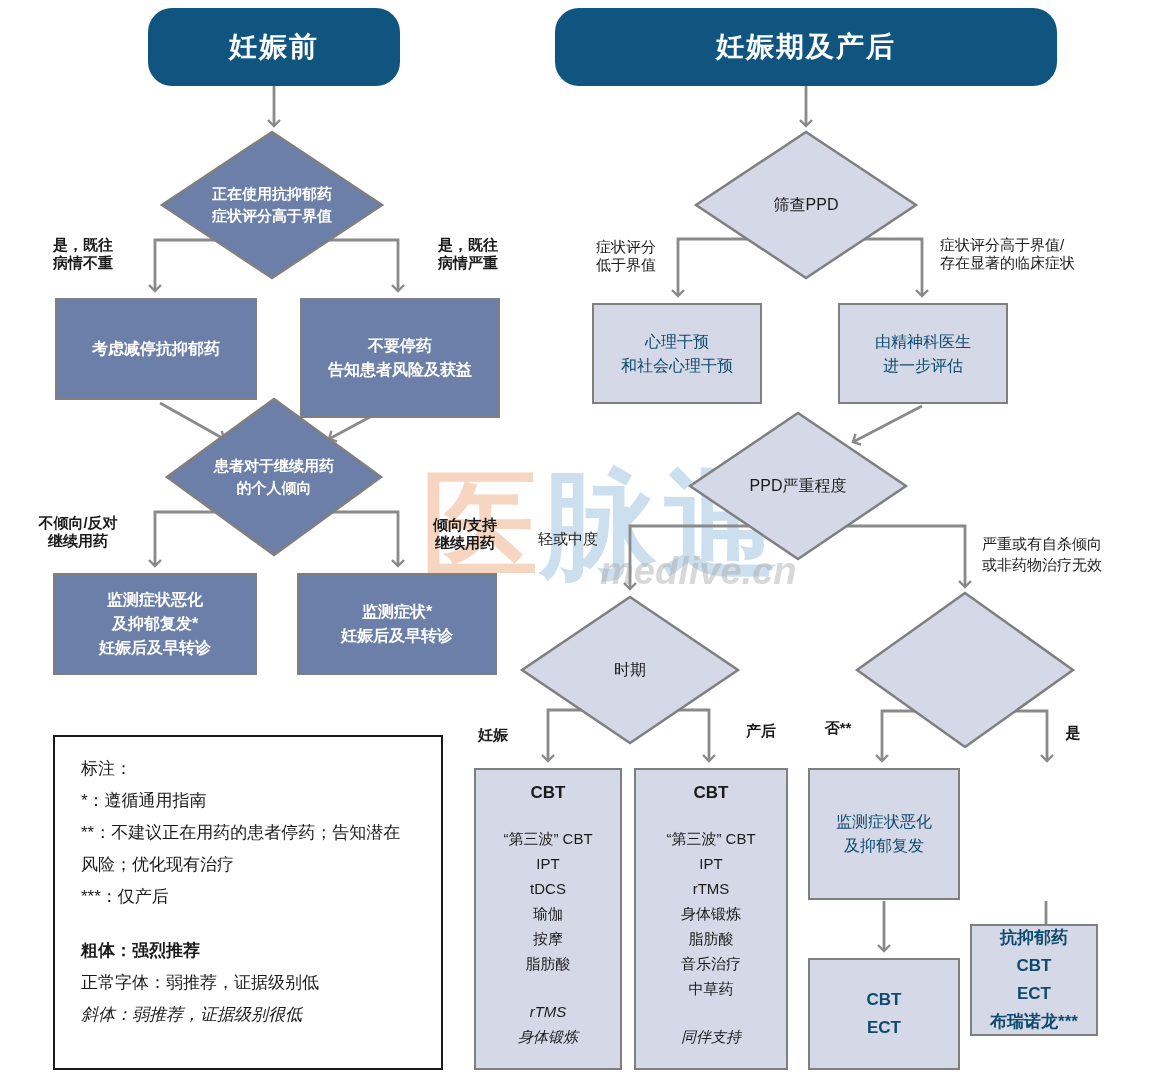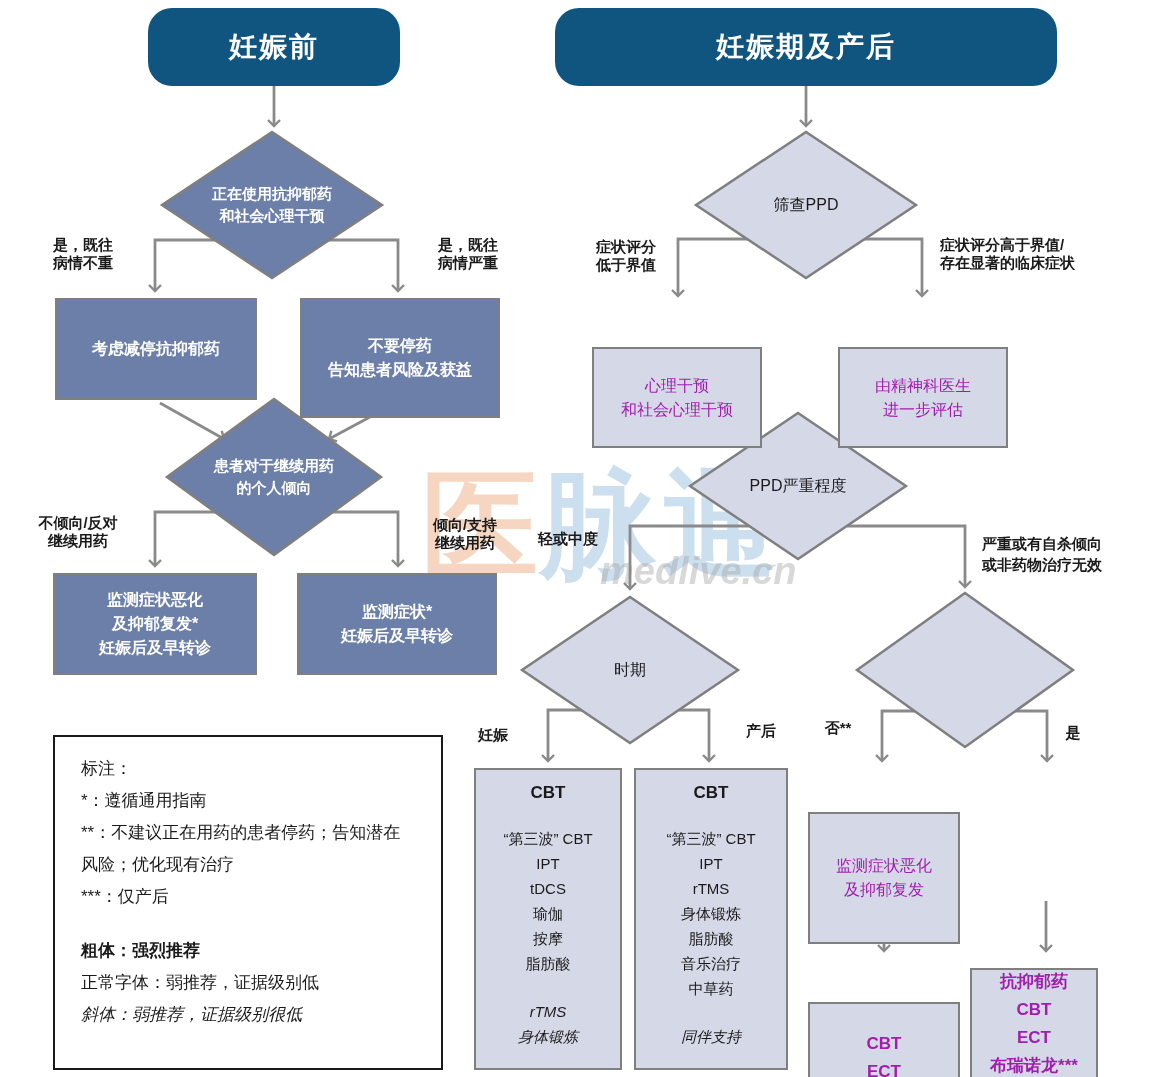--- a/index.html
+++ b/index.html
@@ -18,21 +18,21 @@
     display:flex;align-items:center;justify-content:center;letter-spacing:2px;
   }
   #header-pre{left:148px;top:8px;width:252px;height:78px;}
   #header-peri{left:555px;top:8px;width:502px;height:78px;}
   
   .box{
     border:2px solid #7F7F7F;display:flex;align-items:center;justify-content:center;
     text-align:center;font-size:16px;line-height:24px;
   }
   .dark{background:#6C7FA8;color:#fff;font-weight:bold;}
-  .light{background:#D5D8E6;color:#a21caf;margin-top:44px;}
+  .light{background:#D5D8E6;color:#0c4a6e;}
   #box-taper{left:55px;top:298px;width:202px;height:102px;}
   #box-no-stop{left:300px;top:298px;width:200px;height:120px;}
   #box-monitor-relapse{left:53px;top:573px;width:204px;height:102px;}
   #box-monitor-symptoms{left:297px;top:573px;width:200px;height:102px;}
   #box-psychosocial{left:592px;top:303px;width:170px;height:101px;}
   #box-psychiatrist{left:838px;top:303px;width:170px;height:101px;text-align:center;}
   #box-monitor-worsening{left:808px;top:768px;width:152px;height:132px;}
   #box-monitor-outcomes{left:970px;top:768px;width:152px;height:132px;}
   #box-final-no{left:808px;top:958px;width:152px;height:112px;font-weight:bold;font-size:17px;line-height:28px;}
   #box-final-yes{left:970px;top:924px;width:128px;height:112px;font-weight:bold;font-size:17px;line-height:28px;}
@@ -49,21 +49,21 @@
     font-size:15px;line-height:22px;width:190px;
   }
   .dtext.dark-t{color:#fff;font-weight:bold;}
   #dt-antidepressant{left:272px;top:205px;}
   #dt-preference{left:274px;top:477px;}
   #dt-screen{left:806px;top:205px;font-size:16px;}
   #dt-severity{left:798px;top:486px;font-size:16px;}
   #dt-period{left:630px;top:670px;font-size:16px;}
   #dt-med-pref{left:965px;top:670px;}
   
-  .lbl{font-size:15px;line-height:18px;text-align:center;font-weight:bold;}
+  .lbl{font-size:15px;line-height:18px;text-align:center;}
   .lbl.b{font-weight:bold;}
   #lbl-mild{left:33px;top:236px;width:100px;}
   #lbl-severe{left:418px;top:236px;width:100px;}
   #lbl-against{left:22px;top:514px;width:112px;}
   #lbl-support{left:415px;top:516px;width:100px;}
   #lbl-score-low{left:586px;top:238px;width:80px;}
   #lbl-score-high{left:940px;top:236px;width:170px;text-align:left;}
   #lbl-mild-moderate{left:524px;top:530px;width:88px;}
   #lbl-severe-suicidal{left:982px;top:533px;width:160px;text-align:left;line-height:21px;}
   #lbl-pregnancy{left:470px;top:726px;width:46px;}
@@ -131,21 +131,21 @@
       <polygon fill="#D5D8E6" points="798,413 906,486 798,559 690,486"></polygon>
       <polygon fill="#D5D8E6" points="630,597 738,670 630,743 522,670"></polygon>
       <polygon fill="#D5D8E6" points="965,593 1073,670 965,747 857,670"></polygon>
     </g>
   </svg>
 
   <div class="node header" id="header-pre">妊娠前</div>
   <div class="node header" id="header-peri">妊娠期及产后</div>
 
   <div class="dtext dark-t t" id="dt-antidepressant">正在使用抗抑郁药
-和社会心理干预</div>
+症状评分高于界值</div>
   <div class="dtext dark-t t" id="dt-preference">患者对于继续用药
 的个人倾向</div>
   <div class="dtext t" id="dt-screen">筛查PPD</div>
   <div class="dtext t" id="dt-severity">PPD严重程度</div>
   <div class="dtext t" id="dt-period">时期</div>
 
   <div class="node box dark t" id="box-taper">考虑减停抗抑郁药</div>
   <div class="node box dark t" id="box-no-stop">不要停药
 告知患者风险及获益</div>
   <div class="node box dark t" id="box-monitor-relapse">监测症状恶化

